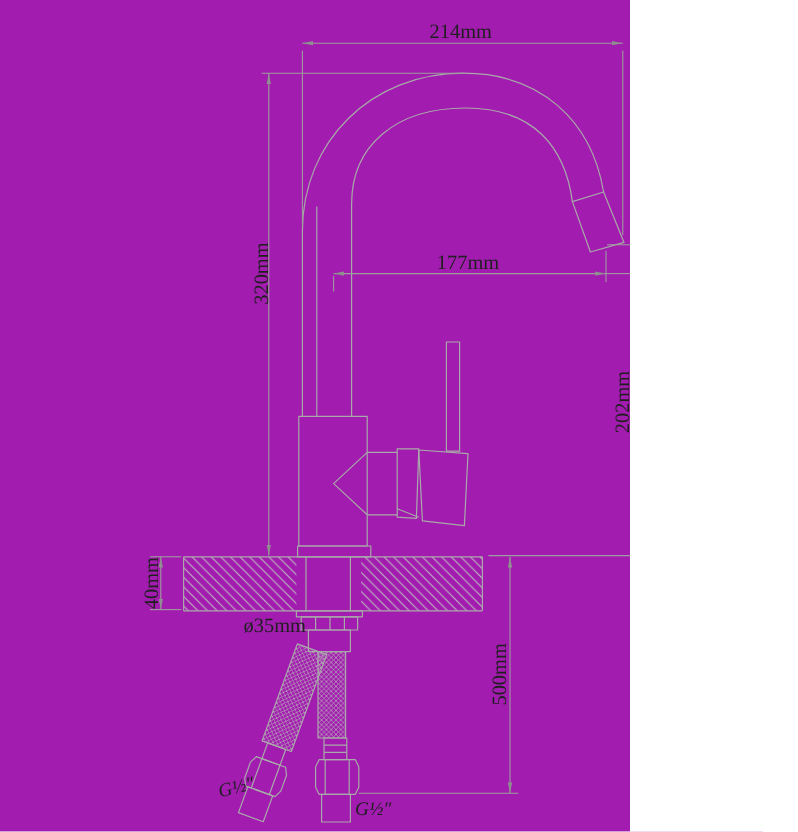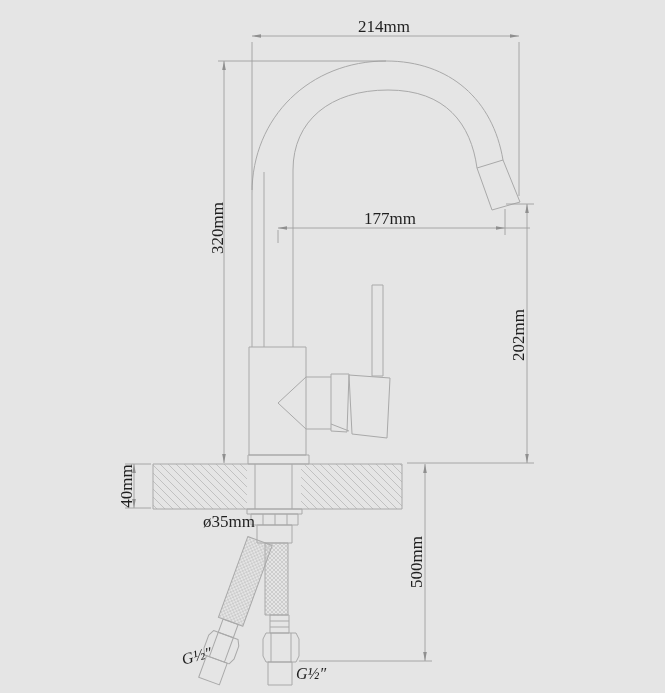--- a/index.html
+++ b/index.html
@@ -1,16 +1,16 @@
 <!DOCTYPE html>
 <html><head>
 <meta charset="utf-8">
 <style>
   html,body{margin:0;padding:0;background:#ffffff;}
-  .stage{position:relative;width:665px;height:693px;background:#e5e5e5;overflow:hidden;}
+  .stage{position:relative;width:525px;height:693px;background:#a21caf;overflow:hidden;}
   svg{display:block;}
   text{font-family:"Liberation Serif","DejaVu Serif",serif;font-size:17px;}
   text.thread{font-size:16px;font-style:italic;}
 </style>
 </head>
 <body>
 
 <div class="stage">
 <svg width="665" height="693" viewBox="0 0 665 693">
   <defs>

